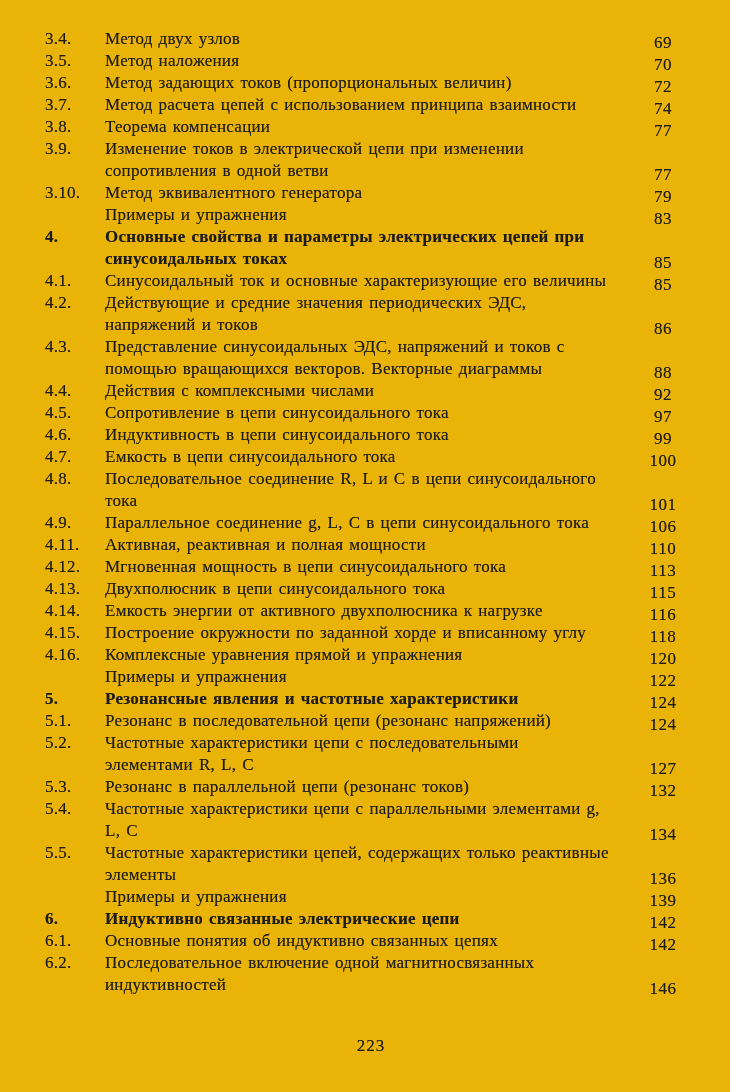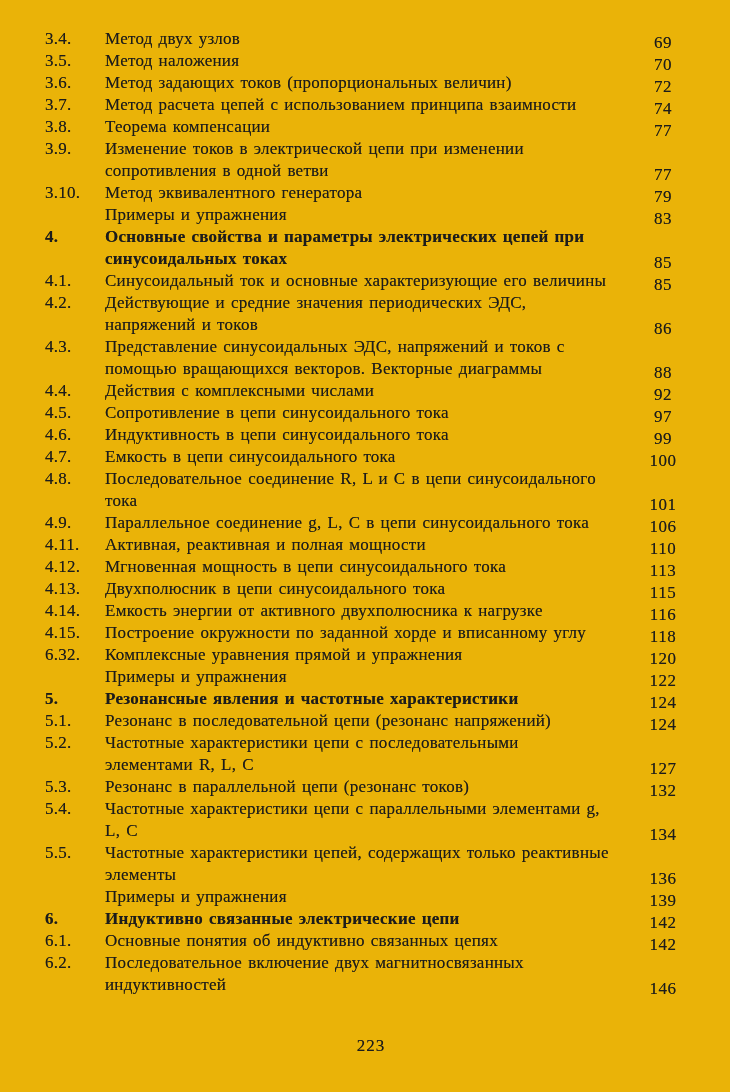--- a/index.html
+++ b/index.html
@@ -252,21 +252,21 @@
 
   <div class="row">
     <div class="num">4.15.</div>
     <div class="title">
           <div class="line">Построение окружности по заданной хорде и вписанному углу</div>
         </div>
     <div class="pg">118</div>
   </div>
 
   <div class="row">
-    <div class="num">6.32.</div>
+    <div class="num">4.16.</div>
     <div class="title">
           <div class="line">Комплексные уравнения прямой и упражнения</div>
         </div>
     <div class="pg">120</div>
   </div>
 
   <div class="row">
     <div class="num"></div>
     <div class="title">
           <div class="line">Примеры и упражнения</div>
@@ -345,20 +345,20 @@
     <div class="num">6.1.</div>
     <div class="title">
           <div class="line">Основные понятия об индуктивно связанных цепях</div>
         </div>
     <div class="pg">142</div>
   </div>
 
   <div class="row">
     <div class="num">6.2.</div>
     <div class="title">
-          <div class="line">Последовательное включение двух магнитносвязанных</div>
+          <div class="line">Последовательное включение одной магнитносвязанных</div>
           <div class="line">индуктивностей</div>
         </div>
     <div class="pg">146</div>
   </div>
 </div>
   <div class="page-number">223</div>
 </div>
 
 </body></html>

